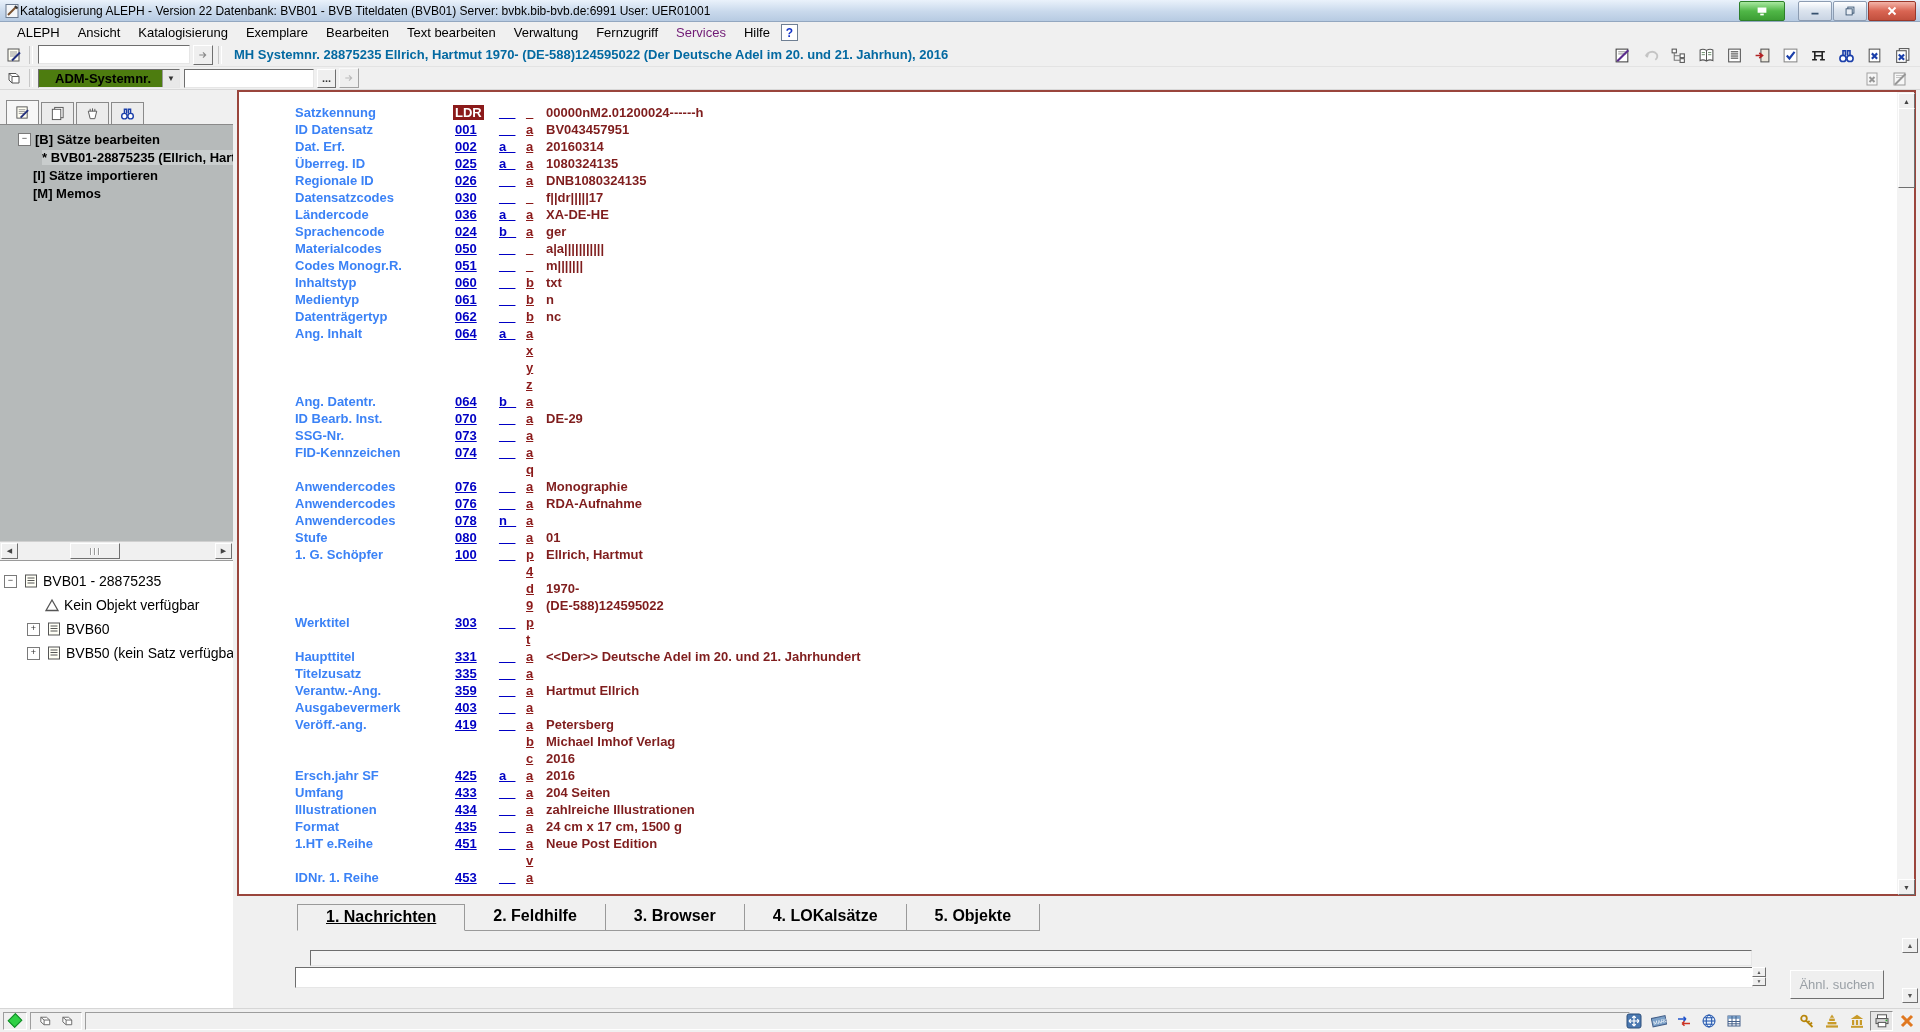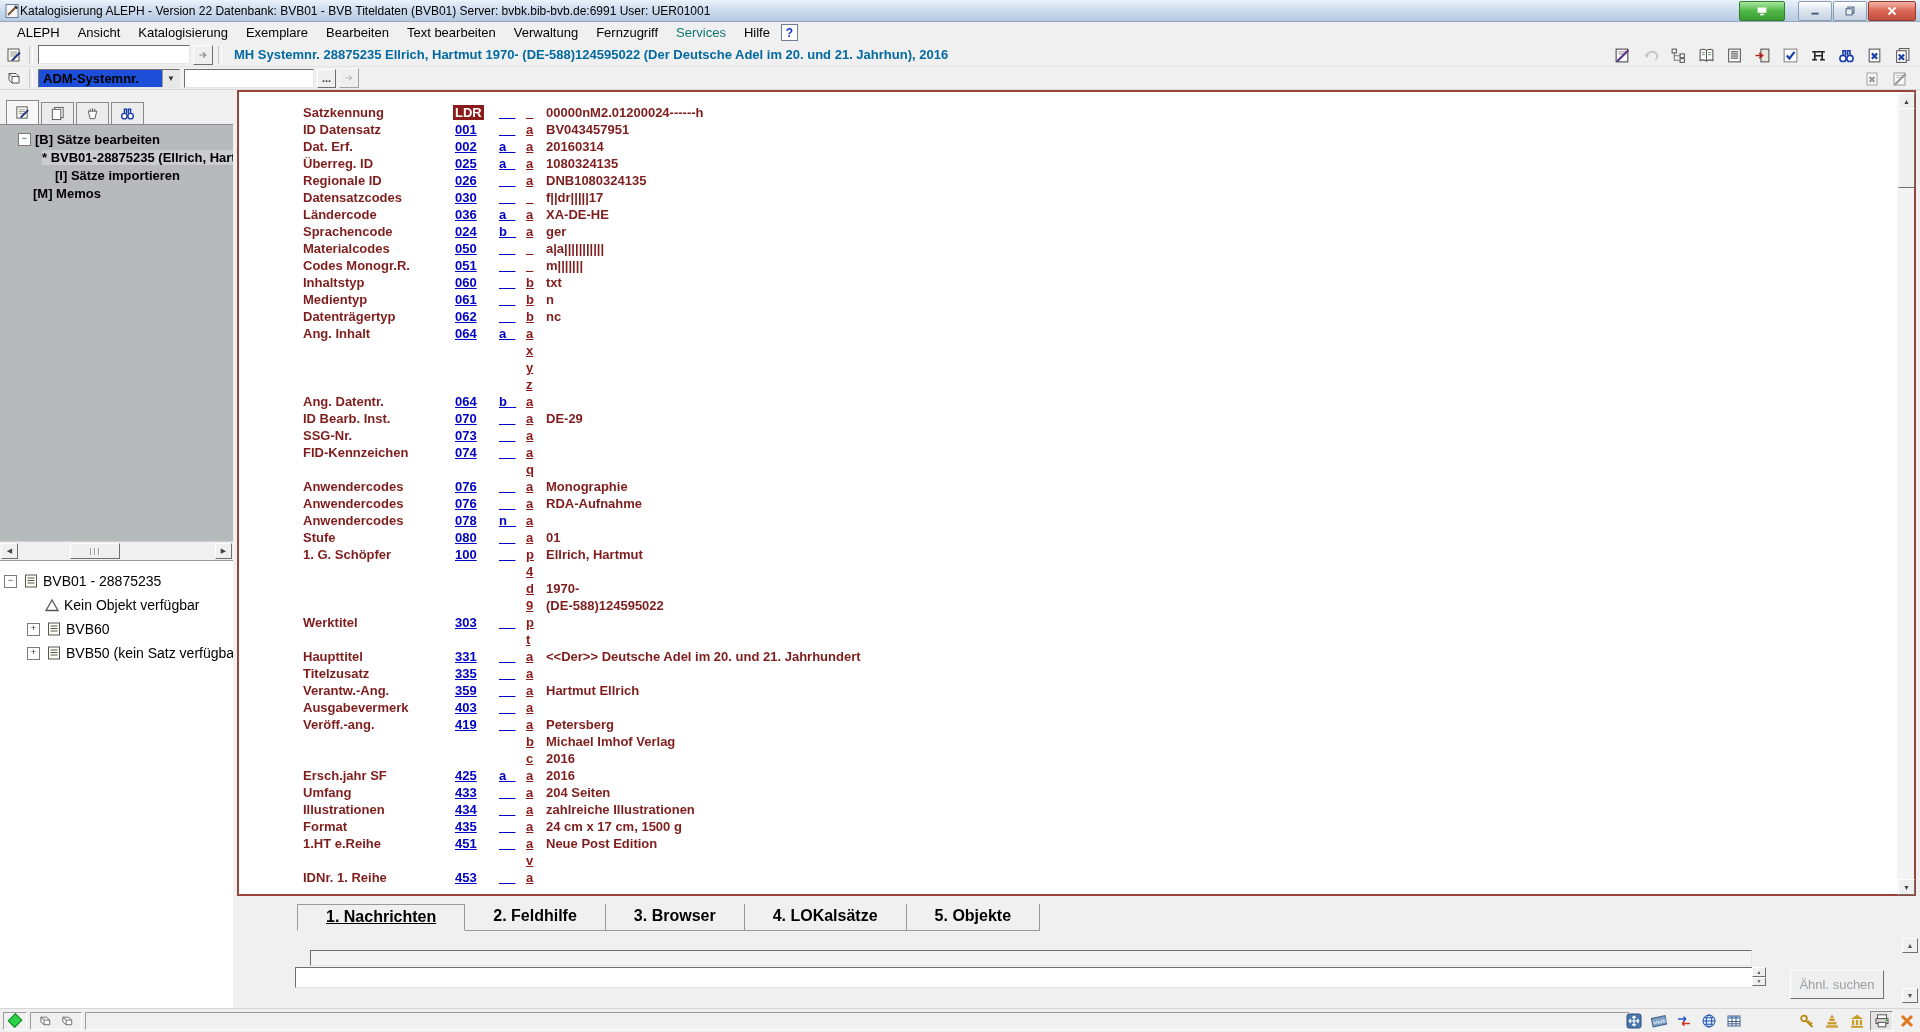--- a/index.html
+++ b/index.html
@@ -12,38 +12,38 @@
   .title-text{white-space:nowrap;}
   .winbtns{position:absolute;right:4px;top:1px;display:flex;align-items:center;}
   .wbtn{width:32px;height:18px;margin-left:1px;border:1px solid #8c9cb2;border-radius:2px;
     background:linear-gradient(#ffffff,#dde5ef 45%,#c9d4e3);display:flex;align-items:center;justify-content:center;}
   .wbtn.green{width:44px;background:linear-gradient(#a9e8a0,#50b747 50%,#3c9e34);border-color:#2d7f2a;margin-right:12px;}
   .wbtn.close{width:46px;background:linear-gradient(#f3b4a8,#d96553 50%,#c2503e);border-color:#99382b;}
   
   .menubar{position:absolute;left:8px;top:22px;width:1920px;height:21px;background:#f0f0f0;
     display:flex;align-items:center;border-bottom:1px solid #e3e3e3;}
   .menu-item{padding:2px 9px;white-space:nowrap;}
-  .menu-item.disabled{color:#0f766e;}
+  .menu-item.disabled{color:#701a75;}
   .help-box{width:15px;height:15px;border:1px solid #6f7f93;background:#fff;color:#1535c8;
     font-weight:bold;display:flex;align-items:center;justify-content:center;font-size:12px;margin-left:2px;}
   
   .toolbar{position:absolute;left:0;width:1920px;background:#f0f0f0;display:flex;align-items:center;box-sizing:border-box;}
   #toolbar1{top:43px;height:24px;border-bottom:1px solid #e3e3e3;}
   #toolbar2{top:67px;height:23px;border-bottom:1px solid #d8d8d8;}
   .ic16{width:16px;height:16px;display:inline-flex;align-items:center;justify-content:center;flex:0 0 auto;}
   .tbtn{width:20px;height:20px;display:flex;align-items:center;justify-content:center;}
   .tbtn.disabled{opacity:.5;filter:grayscale(1);}
   .vsep{width:2px;height:18px;border-left:1px solid #c7c7c7;border-right:1px solid #fff;margin:0 5px;}
   .sunken{border:1px solid;border-color:#6e6e6e #e6e6e6 #e6e6e6 #6e6e6e;background:#fff;}
   .raised{border:1px solid;border-color:#fff #6f6f6f #6f6f6f #fff;background:#efefef;}
   .bar-input{width:146px;height:17px;font-size:12px;padding:0 2px;outline:none;}
   .go-btn{width:18px;height:18px;display:flex;align-items:center;justify-content:center;margin-left:3px;}
   .rec-info{color:#0369a1;font-weight:bold;font-size:13px;white-space:nowrap;margin-left:7px;}
   .combo{width:142px;height:19px;display:flex;align-items:center;justify-content:space-between;
-    padding-left:4px;font-weight:bold;font-size:13px;box-sizing:border-box;background:#1d4ed8;}
+    padding-left:16px;font-weight:bold;font-size:13px;box-sizing:border-box;background:#4d7c0f;}
   .combo-arrow{width:16px;height:17px;background:#e8e8e8;border-left:1px solid #999;
     display:flex;align-items:center;justify-content:center;font-size:8px;color:#333;}
   .right-icons{position:absolute;display:flex;gap:8px;align-items:center;}
   
   .lp-upper-tabs{position:absolute;left:6px;top:102px;display:flex;}
   .ltab{width:31px;height:21px;border:1px solid #8a8a8a;border-bottom:none;background:#ececec;
     display:flex;align-items:center;justify-content:center;margin-right:2px;}
   .ltab.active{background:#f7f7f7;height:23px;margin-top:-2px;}
   .lp-tree-area{position:absolute;left:0;top:124px;width:233px;height:417px;background:#b6baba;border-top:1px solid #8a8a8a;}
   .utree-row{position:relative;height:18px;display:flex;align-items:center;font-weight:bold;white-space:nowrap;overflow:hidden;}
@@ -57,21 +57,21 @@
   .grip{width:1px;height:7px;background:#9a9a9a;border-right:1px solid #fff;}
   .lp-lower{position:absolute;left:0;top:560px;width:233px;height:448px;background:#fff;border-top:1px solid #9a9a9a;}
   .ltree-row{display:flex;align-items:center;height:24px;font-size:14px;white-space:nowrap;overflow:hidden;}
   .ltree-icon{margin:0 4px 0 2px;flex:0 0 auto;}
   .lp-divider{position:absolute;left:233px;top:90px;width:4px;height:918px;background:#f0f0f0;}
   
   #editor{position:absolute;left:237px;top:90px;width:1679px;height:806px;background:#fff;
     border:2px solid #9a453c;box-sizing:border-box;overflow:hidden;}
   #editor-lines{position:absolute;left:0;top:13px;right:17px;}
   .eline{position:relative;height:17px;font-size:13px;font-weight:bold;white-space:pre;}
-  .f-label{position:absolute;left:64px;color:#7f1d1d;}
+  .f-label{position:absolute;left:56px;color:#3b82f6;}
   .f-tag{position:absolute;left:216px;color:#0000c4;text-decoration:underline;}
   .f-tag.sel{color:#fff;background:#8b1a1a;text-decoration:none;padding:0 2px;left:214px;}
   .f-ind{position:absolute;left:260px;color:#0000c4;text-decoration:underline;letter-spacing:1px;}
   .f-sub{position:absolute;left:287px;color:#8b1a1a;text-decoration:underline;}
   .f-val{position:absolute;left:307px;color:#7f1d1d;}
   .vscroll{position:absolute;left:1897px;top:92px;width:17px;height:802px;background:#f3f3f3;}
   .vscroll .scroll-btn{left:1px;width:15px;}
   .vthumb{position:absolute;left:1px;top:16px;width:15px;height:78px;}
   
   #bottom{position:absolute;left:237px;top:896px;width:1679px;height:112px;background:#f0f0f0;}
@@ -320,21 +320,21 @@
     </div>
   <div class="lp-tree-area">
     <div id="utree" style="padding-top:5px">
         <div class="utree-row" style="padding-left: 18px;">
           <span class="expander">−</span>
           <span class="utree-label">[B] Sätze bearbeiten</span>
         </div>
         <div class="utree-row" style="padding-left: 42px;">
           <span class="utree-label sel">* BVB01-28875235 (Ellrich, Hartmu</span>
         </div>
-        <div class="utree-row" style=" margin-left: 40px;">
+        <div class="utree-row" style="padding-left: 18px;">
           <span style="width: 15px; flex: 0 0 auto;"></span>
           <span class="utree-label">[I] Sätze importieren</span>
         </div>
         <div class="utree-row" style="padding-left: 18px;">
           <span style="width: 15px; flex: 0 0 auto;"></span>
           <span class="utree-label">[M] Memos</span>
         </div>
       </div>
   </div>
   <div class="hscroll">

